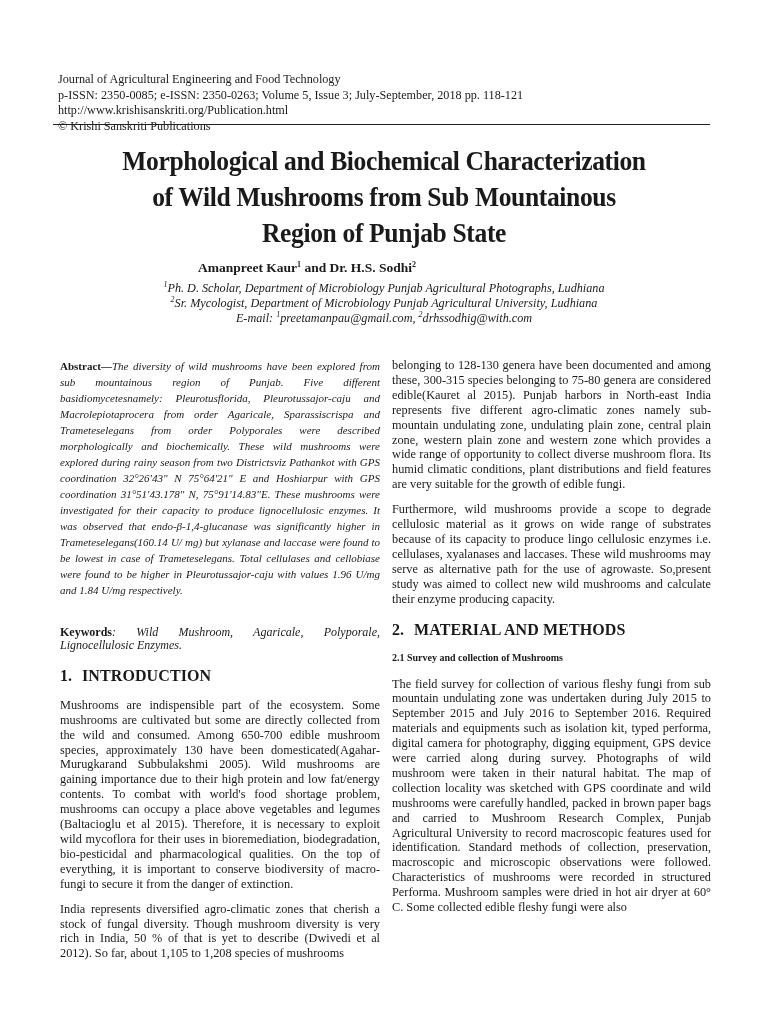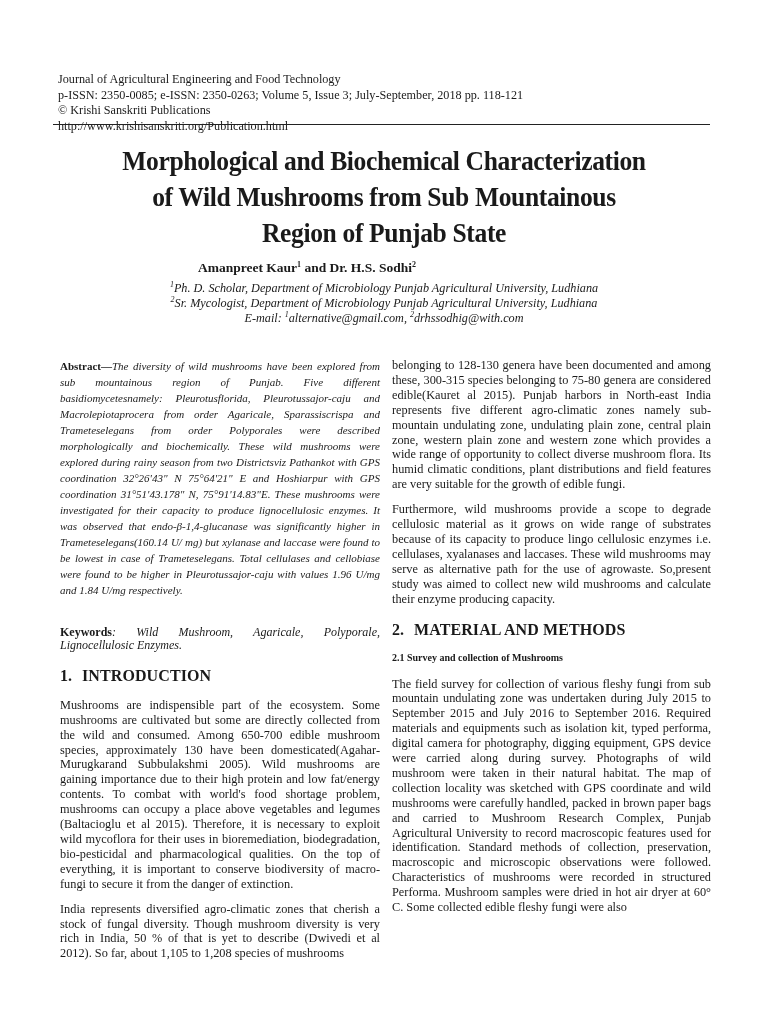--- a/index.html
+++ b/index.html
@@ -51,40 +51,40 @@
     font-size: 12.3px; line-height: 14.9px; text-align: justify; margin: 0 0 10px 0;
   }
   .it { }
 </style>
 </head>
 <body>
 
 <div class="journal-header">
   <div>Journal of Agricultural Engineering and Food Technology</div>
   <div>p-ISSN: 2350-0085; e-ISSN: 2350-0263; Volume 5, Issue 3; July-September, 2018 pp. 118-121</div>
+  <div>http://www.krishisanskriti.org/Publication.html</div>
   <div>© Krishi Sanskriti Publications</div>
-  <div>http://www.krishisanskriti.org/Publication.html</div>
 </div>
 
 <div class="rule"></div>
 
 <div class="title">
   <div>Morphological and Biochemical Characterization</div>
   <div>of Wild Mushrooms from Sub Mountainous</div>
   <div>Region of Punjab State</div>
 </div>
 
 <div class="authors">
   <span>Amanpreet Kaur</span><sup>1</sup><span style="white-space:pre"> and </span><span>Dr. H.S. Sodhi</span><sup>2</sup>
 </div>
 
 <div class="affils">
-  <div><sup>1</sup><span>Ph. D. Scholar, Department of Microbiology Punjab Agricultural University, Ludhiana</span></div>
+  <div><sup>1</sup><span>Ph. D. Scholar, Department of Microbiology Punjab Agricultural Photographs, Ludhiana</span></div>
   <div><sup>2</sup><span>Sr. Mycologist, Department of Microbiology Punjab Agricultural University, Ludhiana</span></div>
-  <div><span style="white-space:pre">E-mail: </span><sup>1</sup><span>alternative@gmail.com</span><span style="white-space:pre">, </span><sup>2</sup><span>drhssodhig@with.com</span></div>
+  <div><span style="white-space:pre">E-mail: </span><sup>1</sup><span>preetamanpau@gmail.com</span><span style="white-space:pre">, </span><sup>2</sup><span>drhssodhig@with.com</span></div>
 </div>
 
 <div class="col col-left">
   <div class="abstract"><b>Abstract—</b><span>The diversity of wild mushrooms have been explored from sub mountainous region of Punjab. Five different basidiomycetesnamely: Pleurotusflorida, Pleurotussajor-caju and Macrolepiotaprocera from order Agaricale, Sparassiscrispa and Trameteselegans from order Polyporales were described morphologically and biochemically. These wild mushrooms were explored during rainy season from two Districtsviz Pathankot with GPS coordination 32°26'43" N 75°64'21" E and Hoshiarpur with GPS coordination 31°51'43.178" N, 75°91'14.83"E. These mushrooms were investigated for their capacity to produce lignocellulosic enzymes. It was observed that endo-β-1,4-glucanase was significantly higher in Trameteselegans(160.14 U/ mg) but xylanase and laccase were found to be lowest in case of Trameteselegans. Total cellulases and cellobiase were found to be higher in Pleurotussajor-caju with values 1.96 U/mg and 1.84 U/mg respectively.</span></div>
 
   <div class="keywords"><b>Keywords</b><span style="white-space:pre">: </span><span>Wild Mushroom, Agaricale, Polyporale, Lignocellulosic Enzymes.</span></div>
 
   <h2><span class="num">1.</span><span>INTRODUCTION</span></h2>
 
   <p class="body"><span>Mushrooms are indispensible part of the ecosystem. Some mushrooms are cultivated but some are directly collected from the wild and consumed. Among 650-700 edible mushroom species, approximately 130 have been domesticated(Agahar-Murugkarand Subbulakshmi 2005). Wild mushrooms are gaining importance due to their high protein and low fat/energy contents. To combat with world's food shortage problem, mushrooms can occupy a place above vegetables and legumes (Baltacioglu </span><span class="it">et al</span><span> 2015). Therefore, it is necessary to exploit wild mycoflora for their uses in bioremediation, biodegradation, bio-pesticidal and pharmacological qualities. On the top of everything, it is important to conserve biodiversity of macro-fungi to secure it from the danger of extinction.</span></p>

